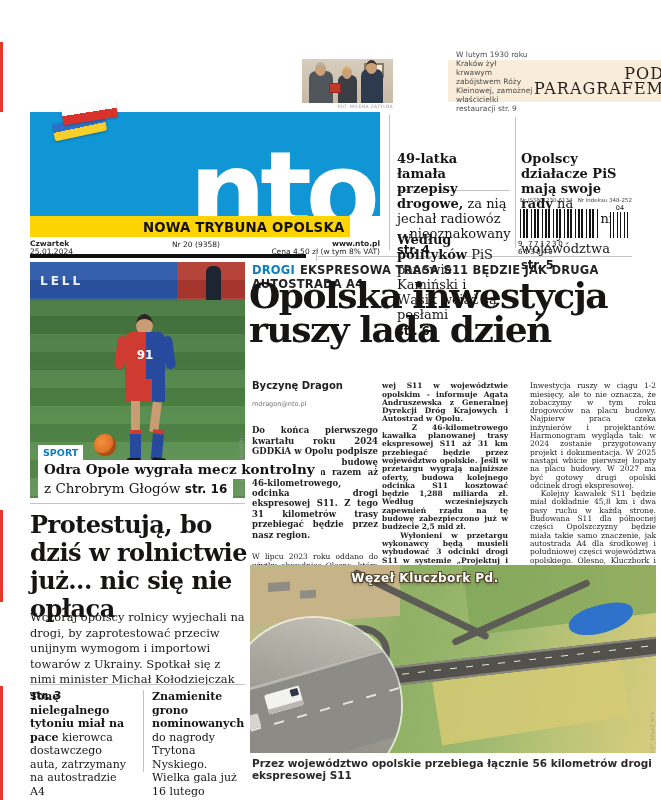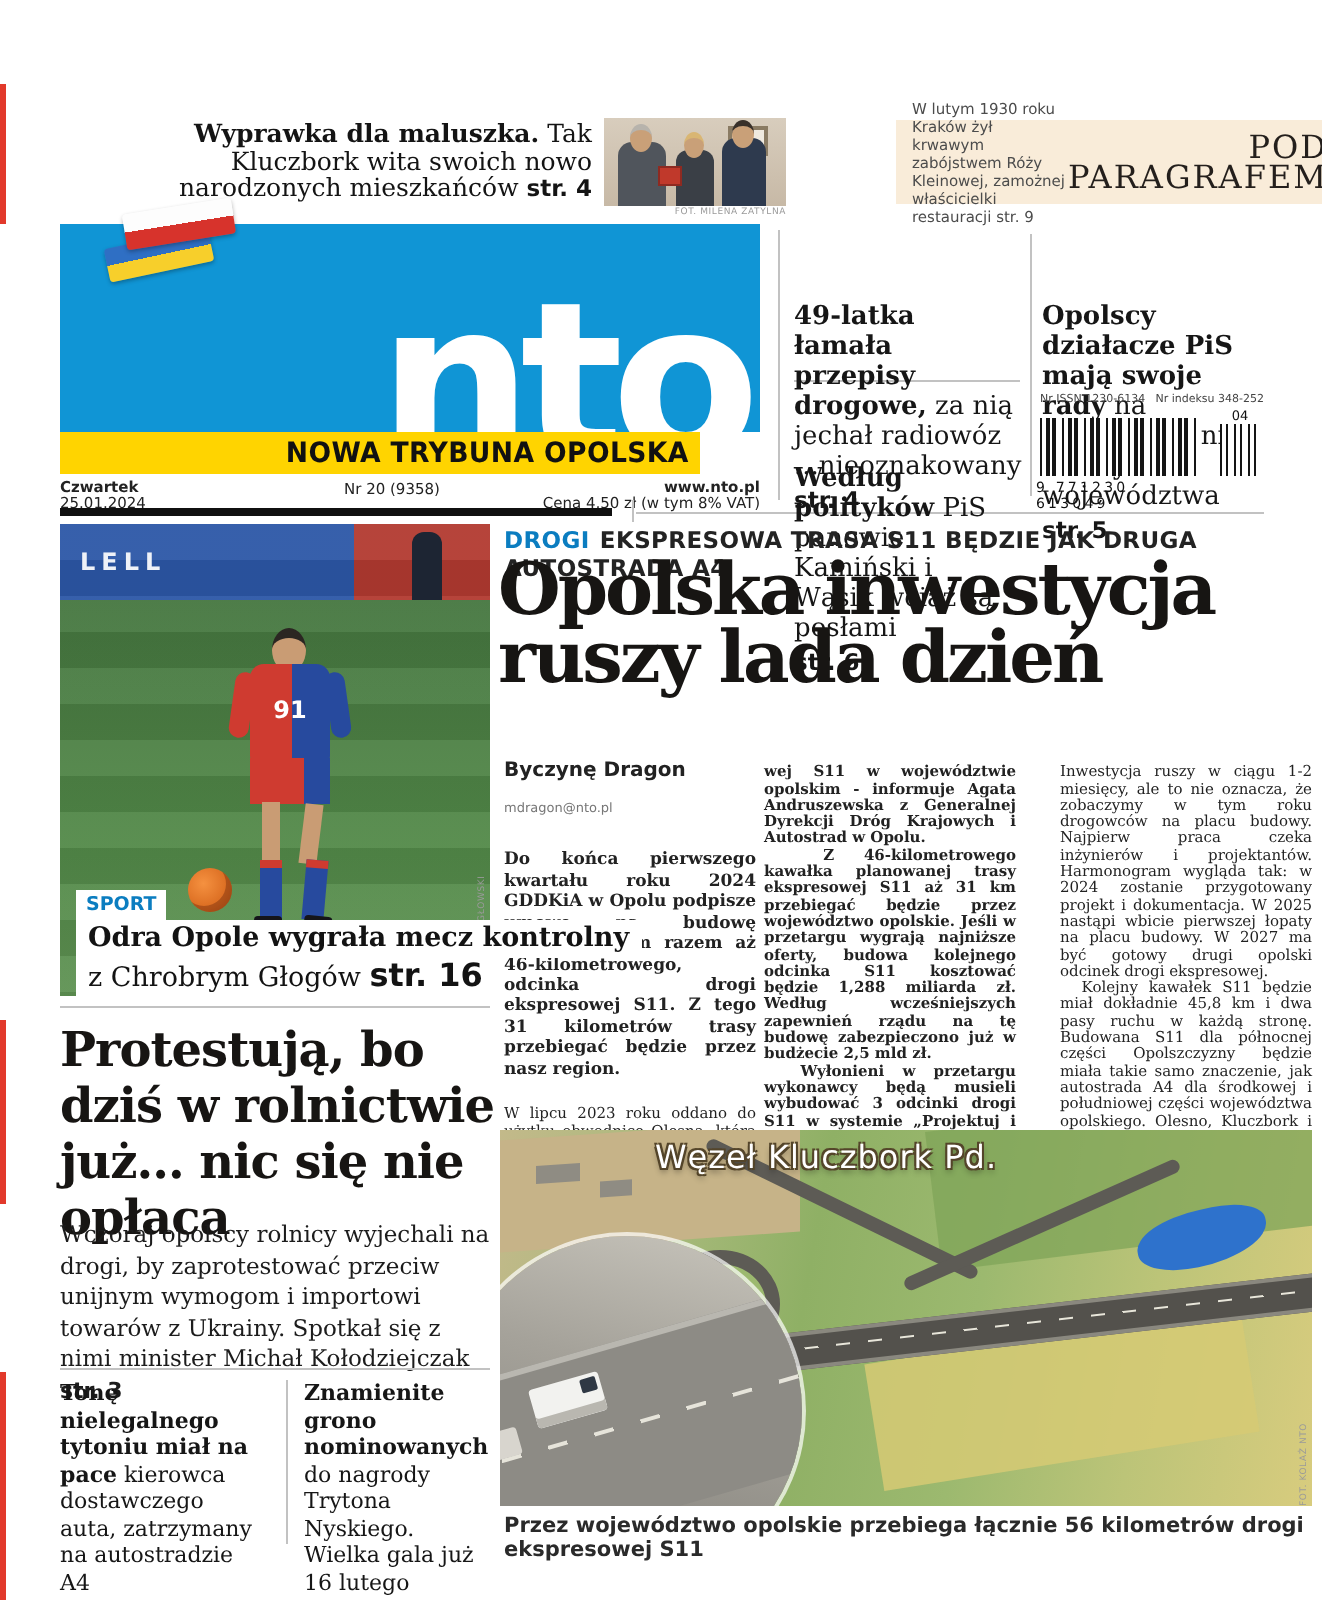--- a/index.html
+++ b/index.html
@@ -69,21 +69,21 @@
   .pl-leg-r{left:121px;top:140px;width:9px;height:30px;background:#c99c74;transform:rotate(7deg);}
   .pl-sock-l{left:100px;top:168px;width:11px;height:26px;background:#274a9e;border-top:4px solid #cf3b30;}
   .pl-sock-r{left:122px;top:168px;width:11px;height:26px;background:#274a9e;border-top:4px solid #cf3b30;transform:rotate(5deg);}
   .pl-boot-l{left:97px;top:196px;width:14px;height:7px;background:#15151a;border-radius:2px;}
   .pl-boot-r{left:122px;top:196px;width:14px;height:7px;background:#15151a;border-radius:2px;transform:rotate(6deg);}
   .ball{position:absolute;left:64px;top:172px;width:22px;height:22px;border-radius:50%;z-index:3;
     background:radial-gradient(circle at 35% 35%,#f59140,#d96a1f 65%,#b5541a 100%);box-shadow:inset -3px -3px 0 rgba(90,30,10,.35);}
   .sport-label{position:absolute;left:38px;top:445px;background:#fff;color:#0b7dc0;font-weight:800;font-size:9.5px;padding:2px 5px;z-index:4;}
   .sport-cap{position:absolute;left:38px;top:460px;z-index:4;font-family:"DejaVu Serif","Liberation Serif",serif;font-size:13.5px;line-height:16px;color:#131313;}
   .sport-cap .line{display:table;background:#fff;padding:1px 6px 2px 6px;}
-  .sport-cap .ref{font-family:"DejaVu Sans","Liberation Sans",sans-serif;font-weight:bold;font-size:16px;}
+  .sport-cap .ref{font-family:"DejaVu Sans","Liberation Sans",sans-serif;font-weight:bold;font-size:12px;}
   .vcredit{position:absolute;writing-mode:vertical-rl;transform:rotate(180deg);font-size:4.5px;color:#9a9a9a;letter-spacing:.3px;}
   
   .kicker{position:absolute;left:252px;top:263px;font-size:11.5px;letter-spacing:.2px;color:#232323;font-weight:600;}
   .kicker .klabel{color:#0b7dc0;font-weight:800;margin-right:5px;}
   .headline{position:absolute;left:249px;top:278px;width:400px;font-family:"DejaVu Serif","Liberation Serif",serif;
     font-weight:bold;font-size:36px;line-height:34px;letter-spacing:-1.5px;color:#171513;}
   .col{position:absolute;top:374px;width:126px;font-family:"DejaVu Serif","Liberation Serif",serif;
     font-size:7.5px;line-height:8.3px;text-align:justify;color:#222;white-space:pre-line;}
   .col1{left:252px;} .col2{left:382px;font-weight:bold;} .col3{left:530px;}
   .byline{font-family:"DejaVu Sans","Liberation Sans",sans-serif;font-weight:bold;font-size:10px;white-space:normal;text-align:left;}
@@ -105,44 +105,41 @@
   .rp-ramp2{position:absolute;right:60px;top:44px;width:150px;height:7px;background:#5d5b55;transform:rotate(-24deg);border-radius:4px;}
   .rp-roundabout{position:absolute;left:80px;top:60px;width:46px;height:40px;border:7px solid #5d5b55;border-radius:50%;background:#9cb96f;}
   .rp-inset{position:absolute;left:-24px;bottom:-40px;width:175px;height:175px;border-radius:50%;overflow:hidden;
     background:linear-gradient(195deg,#c9c6bd 0%,#a5a29a 40%,#7e7c76 100%);box-shadow:0 0 0 2px rgba(255,255,255,.7);}
   .rp-inset-road{position:absolute;left:-25px;top:52px;width:230px;height:85px;background:#8d8b85;transform:rotate(-16deg);border-top:3px solid #b9b7b0;}
   .rp-inset-road::after{content:"";position:absolute;left:0;right:0;top:38px;height:2px;
     background:repeating-linear-gradient(90deg,#e6e4da 0 10px,transparent 10px 24px);}
   .rp-truck{position:absolute;left:40px;top:72px;width:36px;height:20px;background:#f2f2ef;border-radius:2px;transform:rotate(-16deg);box-shadow:inset 0 -5px 0 #b9b7b0;}
   .rp-truck::before{content:"";position:absolute;right:2px;top:2px;width:8px;height:7px;background:#2f3844;border-radius:1px;}
   .rp-truck2{position:absolute;left:12px;top:98px;width:22px;height:14px;background:#d8d5ce;border-radius:2px;transform:rotate(-16deg);}
-  .rp-overlay{position:absolute;left:18px;top:4px;width:290px;text-align:center;color:#fff;font-weight:400;font-size:16px;line-height:19px;letter-spacing:.5px;
+  .rp-overlay{position:absolute;left:30px;top:4px;width:290px;text-align:center;color:#fff;font-weight:700;font-size:12px;line-height:19px;letter-spacing:.5px;
     text-shadow:-1px -1px 0 #54452a,1px -1px 0 #54452a,-1px 1px 0 #54452a,1px 1px 0 #54452a,0 2px 3px rgba(0,0,0,.45);}
   .photo-caption{position:absolute;left:252px;top:757px;width:400px;font-weight:bold;font-size:10.5px;color:#2a2a2a;}
   
   .protest-head{position:absolute;left:30px;top:511px;width:222px;font-family:"DejaVu Serif","Liberation Serif",serif;
     font-weight:bold;font-size:24px;line-height:28px;letter-spacing:-.5px;color:#171513;}
   .protest-text{position:absolute;left:30px;top:610px;width:216px;font-family:"DejaVu Serif","Liberation Serif",serif;
     font-size:11.5px;line-height:15.5px;color:#1c1c1c;}
   .protest-text .ref{font-family:"DejaVu Sans","Liberation Sans",sans-serif;font-weight:bold;font-size:11px;margin-top:29px;}
   
   .bbrief{position:absolute;top:690px;font-family:"DejaVu Serif","Liberation Serif",serif;font-size:11px;line-height:13.5px;color:#161616;}
 </style>
 </head>
 <body>
 
 <div id="page">
 
   <div class="red-bar" style="top:42px;height:70px;"></div>
   <div class="red-bar" style="top:510px;height:92px;"></div>
   <div class="red-bar" style="top:686px;height:114px;"></div>
 
-  <div class="top-head">
-    <span class="b">Wyprawka dla maluszka.</span><span> Tak Kluczbork wita swoich nowo narodzonych mieszkańców </span><span class="ref">str. 4</span>
-  </div>
   <div class="top-photo">
     <div class="tp-wall"></div>
     <div class="tp-frame"></div>
     <div class="tp-p1"></div>
     <div class="tp-p2"></div>
     <div class="tp-p3"></div>
     <div class="tp-folder"></div>
   </div>
   <div class="tp-credit">FOT. MILENA ZATYLNA</div>
   <div class="pod-box">

